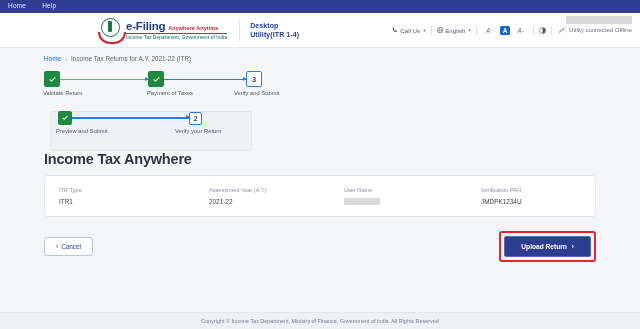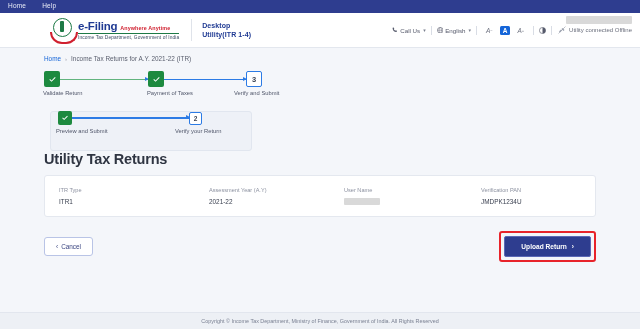--- a/index.html
+++ b/index.html
@@ -17,21 +17,21 @@
     padding-left:6px;gap:12px;
   }
   .menubar .mi{
     color:#e9ecf7;font-size:6.5px;letter-spacing:.2px;line-height:1;
     padding:1px 2px;
   }
 
   
   .siteheader{
     height:34px;background:#ffffff;border-bottom:1px solid #e3e7ee;
-    display:flex;align-items:center;position:relative;
+    display:flex;align-items:center;position:relative;padding-left:48px;
   }
   .brand{display:flex;align-items:center;margin-left:50px;}
   .emblem{
     width:24px;height:24px;position:relative;flex:0 0 auto;margin-right:4px;
   }
   .emblem .ring{
     position:absolute;left:3px;top:0px;width:17px;height:17px;border-radius:50%;
     border:1.6px solid #1d7a46;background:#fff;
   }
   .emblem .pillar{
@@ -303,21 +303,21 @@
       </div>
       <div class="slabel" style="left:12px;top:17px;">Preview and Submit</div>
 
       <div class="node todo small" style="left:145px;top:.5px;">
         <span>2</span>
       </div>
       <div class="slabel" style="left:131px;top:17px;">Verify your Return</div>
     </div>
   </div>
 
-  <div class="ptitle">Utility Tax Returns</div>
+  <div class="ptitle">Income Tax Anywhere</div>
 
   <div class="card">
     <div class="col" style="width:150px;">
       <span class="k">ITR Type</span>
       <span class="v">ITR1</span>
     </div>
     <div class="col" style="width:135px;">
       <span class="k">Assessment Year (A.Y)</span>
       <span class="v">2021-22</span>
     </div>

